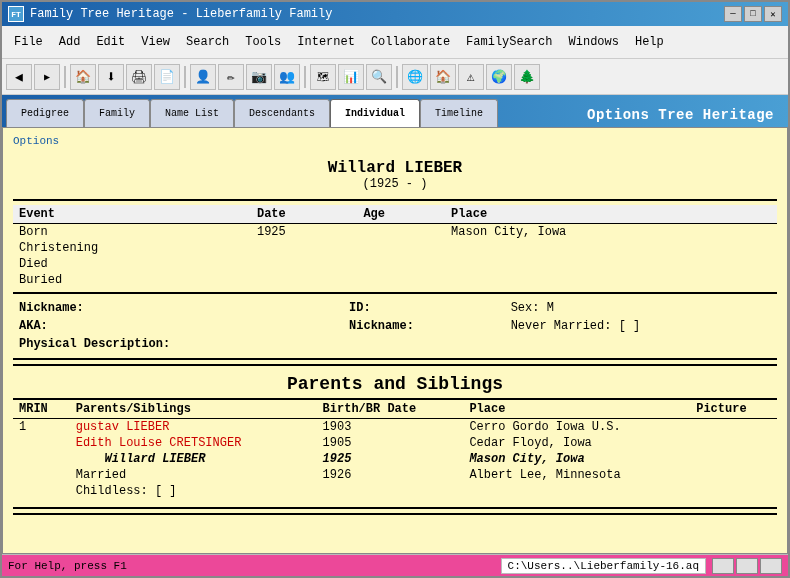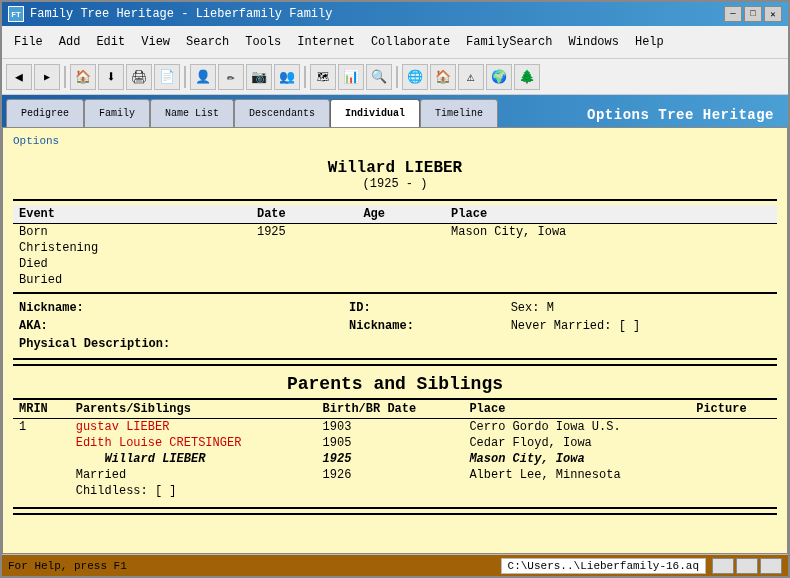--- a/index.html
+++ b/index.html
@@ -228,21 +228,21 @@
       border-top: 2px solid #000;
     }
     .parents-table td {
       padding: 1px 6px;
       vertical-align: top;
     }
     .link-red { color: #cc0000; cursor: pointer; }
     .bold-italic { font-weight: bold; font-style: italic; }
     
     .status-bar {
-      background: #a16207;
+      background: #ec4899;
       height: 22px;
       display: flex;
       align-items: center;
       padding: 0 6px;
       border-top: 1px solid #bbb;
       font-size: 11px;
       flex-shrink: 0;
       justify-content: space-between;
     }
     .status-left { flex: 1; }

